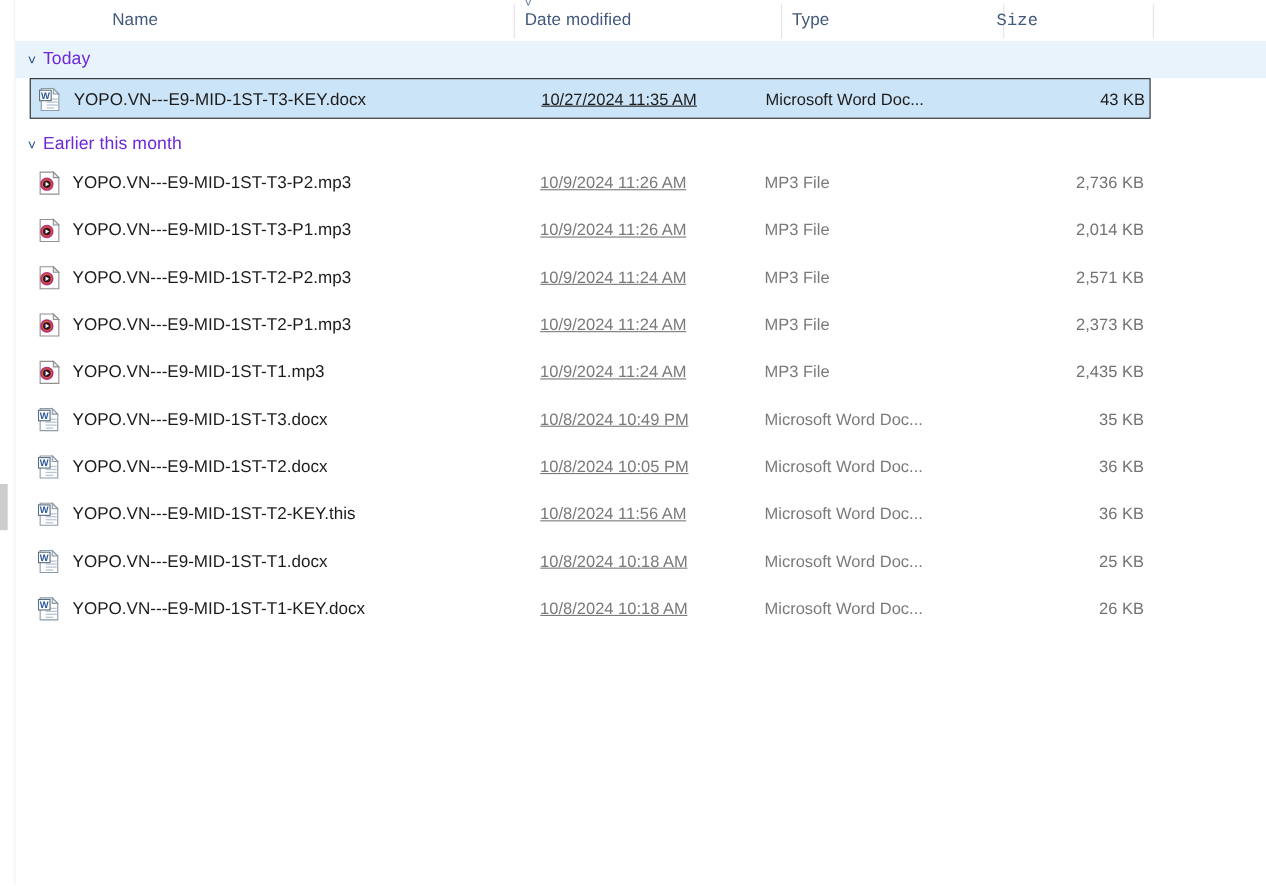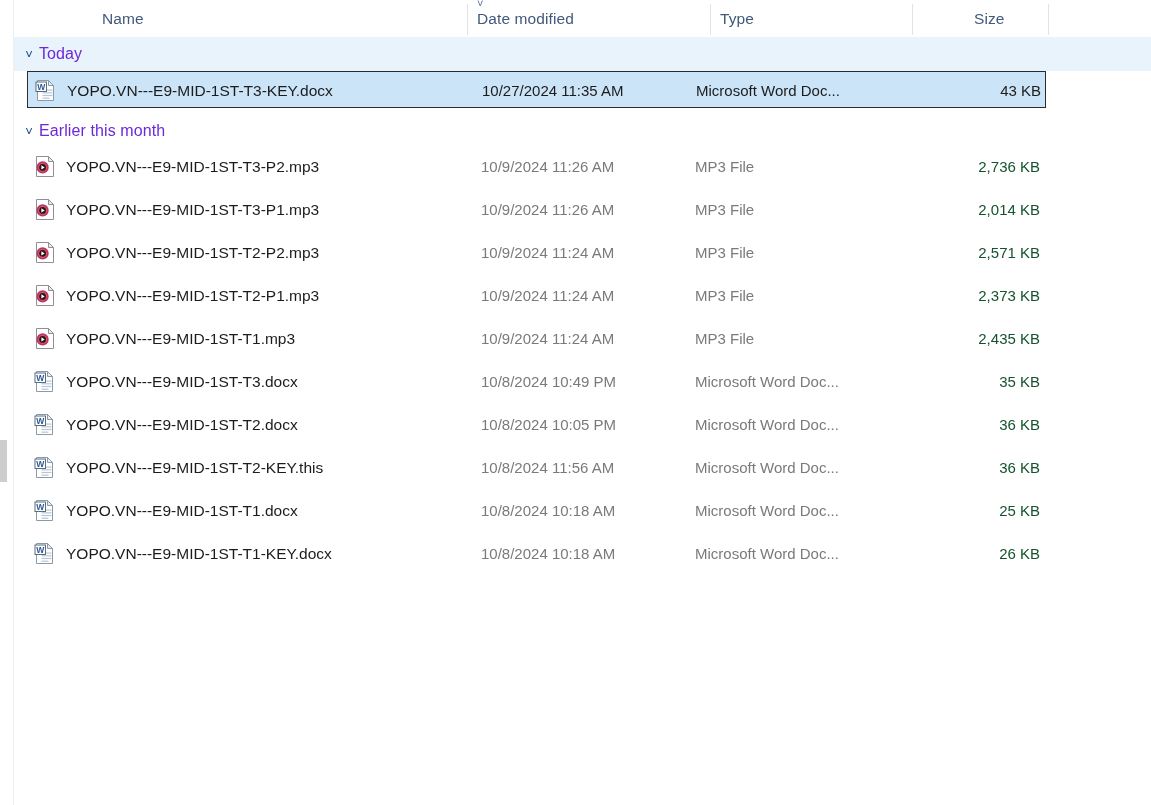--- a/index.html
+++ b/index.html
@@ -145,35 +145,36 @@
     align-items: center;
     white-space: nowrap;
     overflow: hidden;
   }
   .cell-name {
     left: 7px;
     font-size: 15.5px;
     color: #1c1c1c;
   }
   .cell-date {
-    left: 454px;
+    left: 464px;
     font-size: 15px;
     color: #7a7a7a;
+    text-decoration: underline;
   }
   .cell-type {
     left: 668px;
     font-size: 15px;
     color: #7a7a7a;
   }
   .cell-size {
     left: 848px;
     width: 165px;
     justify-content: flex-end;
     font-size: 15px;
-    color: #14532d;
+    color: #737373;
   }
   .file-row.selected .cell-date,
   .file-row.selected .cell-type,
   .file-row.selected .cell-size {
     color: #1c1c1c;
   }
 
   
   .file-icon {
     width: 22px;
@@ -198,21 +199,21 @@
   <div class="col-sep" style="left:453px;"></div>
   <div class="col-head" id="head-date" style="left:463px;">
     <span id="sort-indicator">˅</span>
     <span>Date modified</span>
   </div>
   <div class="col-sep" style="left:696px;"></div>
   <div class="col-head" id="head-type" style="left:706px;justify-content:center;">
     <span>Type</span>
   </div>
   <div class="col-sep" style="left:898px;"></div>
-  <div class="col-head" id="head-size" style="left:960px;">
+  <div class="col-head" id="head-size" style="left:892px;font-family:Liberation Mono, monospace;">
     <span>Size</span>
   </div>
   <div class="col-sep" style="left:1034px;"></div>
 </div>
 
 <div id="list">
     <div class="group-header banded">
       <span class="group-chevron">˅</span>
       <span class="group-label">Today</span>
     </div>

